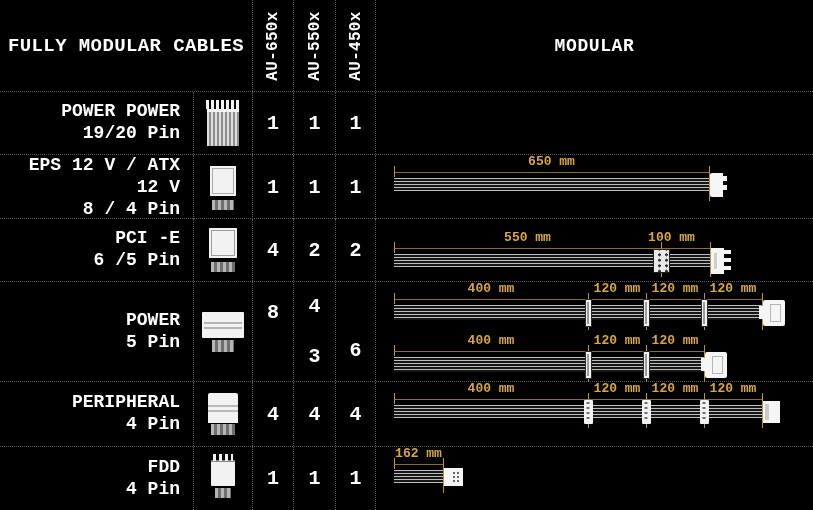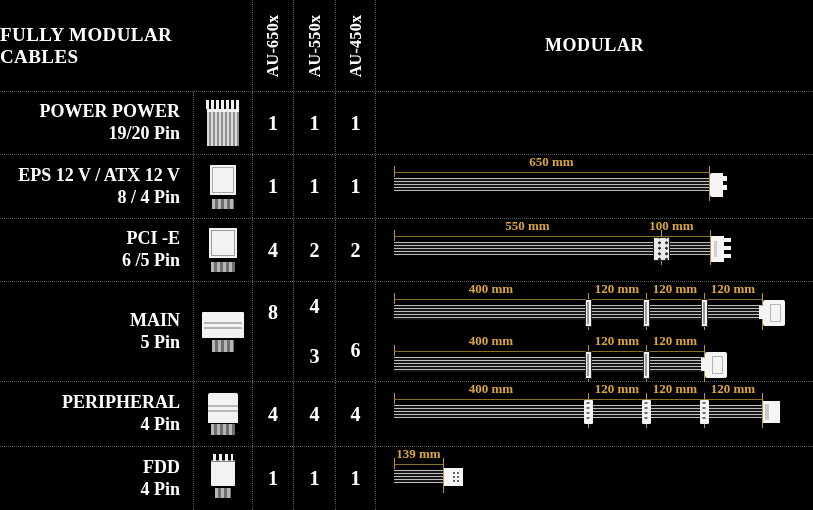--- a/index.html
+++ b/index.html
@@ -1,18 +1,18 @@
 <!DOCTYPE html>
 <html><head>
 <meta charset="utf-8">
 <style>
   html,body{margin:0;padding:0;background:#000;}
   #stage{
     position:relative;width:813px;height:510px;background:#000;overflow:hidden;
-    font-family:Liberation Serif, serif;color:#fff;
+    font-family:Liberation Mono, monospace;color:#fff;
   }
   .row{display:grid;grid-template-columns:194px 59px 41px 42px 40px 1fr;box-sizing:border-box;}
   .row.body{border-top:1px dotted #575757;}
   .r-head{height:91px}.r1{height:63px}.r2{height:64px}.r3{height:63px}.r4{height:100px}.r5{height:65px}.r6{height:64px}
   .c{box-sizing:border-box;border-right:1px dotted #575757;display:flex;align-items:center;justify-content:center;min-width:0;}
   .c.last{border-right:none;}
 
   .title-cell{grid-column:span 2;font-weight:700;font-size:19px;letter-spacing:.4px;}
   .model-cell .vtext{
     position:absolute;left:50%;top:50%;transform:translate(-50%,-50%) rotate(-90deg);
@@ -159,37 +159,37 @@
       <span>PCI -E</span>
       <span>6 /5 Pin</span>
     </div>
     <div class="c">
       <div class="icon icon-pcie"></div>
     </div>
     <div class="c qty">4</div>
     <div class="c qty">2</div>
     <div class="c qty">2</div>
     <div class="c last lengths-cell">
-      <div class="cable-diagram" style="width: 358px; height: 44px;">
+      <div class="cable-diagram" style="width: 358px; height: 44px; margin-top: 12px;">
           <div class="m-line" style="left: 0px; top: 17px; width: 316px;"></div>
           <div class="m-tick" style="left: 0px; top: 11px; height: 11px;"></div>
           <div class="m-label" style="left: 0px; width: 267px; top: 0px;">550 mm</div>
           <div class="m-tick" style="left: 267px; top: 11px; height: 35px;"></div>
           <div class="m-label" style="left: 253px; width: 49px; top: 0px;">100 mm</div>
           <div class="m-tick" style="left: 316px; top: 11px; height: 35px;"></div>
           <div class="cable" style="left: 0px; top: 23px; width: 316px; height: 13px;"></div>
           <div class="conn c-pcie-mid" style="left: 258.5px; top: 17.5px; width: 17px; height: 24px;"></div>
           <div class="conn c-pcie-end" style="left: 317px; top: 16.5px; width: 13px; height: 26px;"></div>
         </div>
     </div>
   </div>
 
   <div class="row body r4">
     <div class="c label-cell">
-      <span>MAIN</span>
+      <span>POWER</span>
       <span>5 Pin</span>
     </div>
     <div class="c">
       <div class="icon icon-sata"></div>
     </div>
     <div class="c">
       <div class="qty-stack">
         <span>8</span>
         <span></span>
       </div>
@@ -283,21 +283,21 @@
           <div class="teeth"></div>
         </div>
     </div>
     <div class="c qty">1</div>
     <div class="c qty">1</div>
     <div class="c qty">1</div>
     <div class="c last lengths-cell">
       <div class="cable-diagram" style="width: 91px; height: 44px;">
           <div class="m-line" style="left: 0px; top: 17px; width: 49px;"></div>
           <div class="m-tick" style="left: 0px; top: 11px; height: 11px;"></div>
-          <div class="m-label" style="left: 0px; width: 49px; top: 0px;">139 mm</div>
+          <div class="m-label" style="left: 0px; width: 49px; top: 0px;">162 mm</div>
           <div class="m-tick" style="left: 49px; top: 11px; height: 35px;"></div>
           <div class="cable" style="left: 0px; top: 23px; width: 49px; height: 13px;"></div>
           <div class="conn c-fdd-end" style="left: 50px; top: 20.5px; width: 19px; height: 18px;"></div>
         </div>
     </div>
   </div>
 
 </div>
 
 </body></html>

